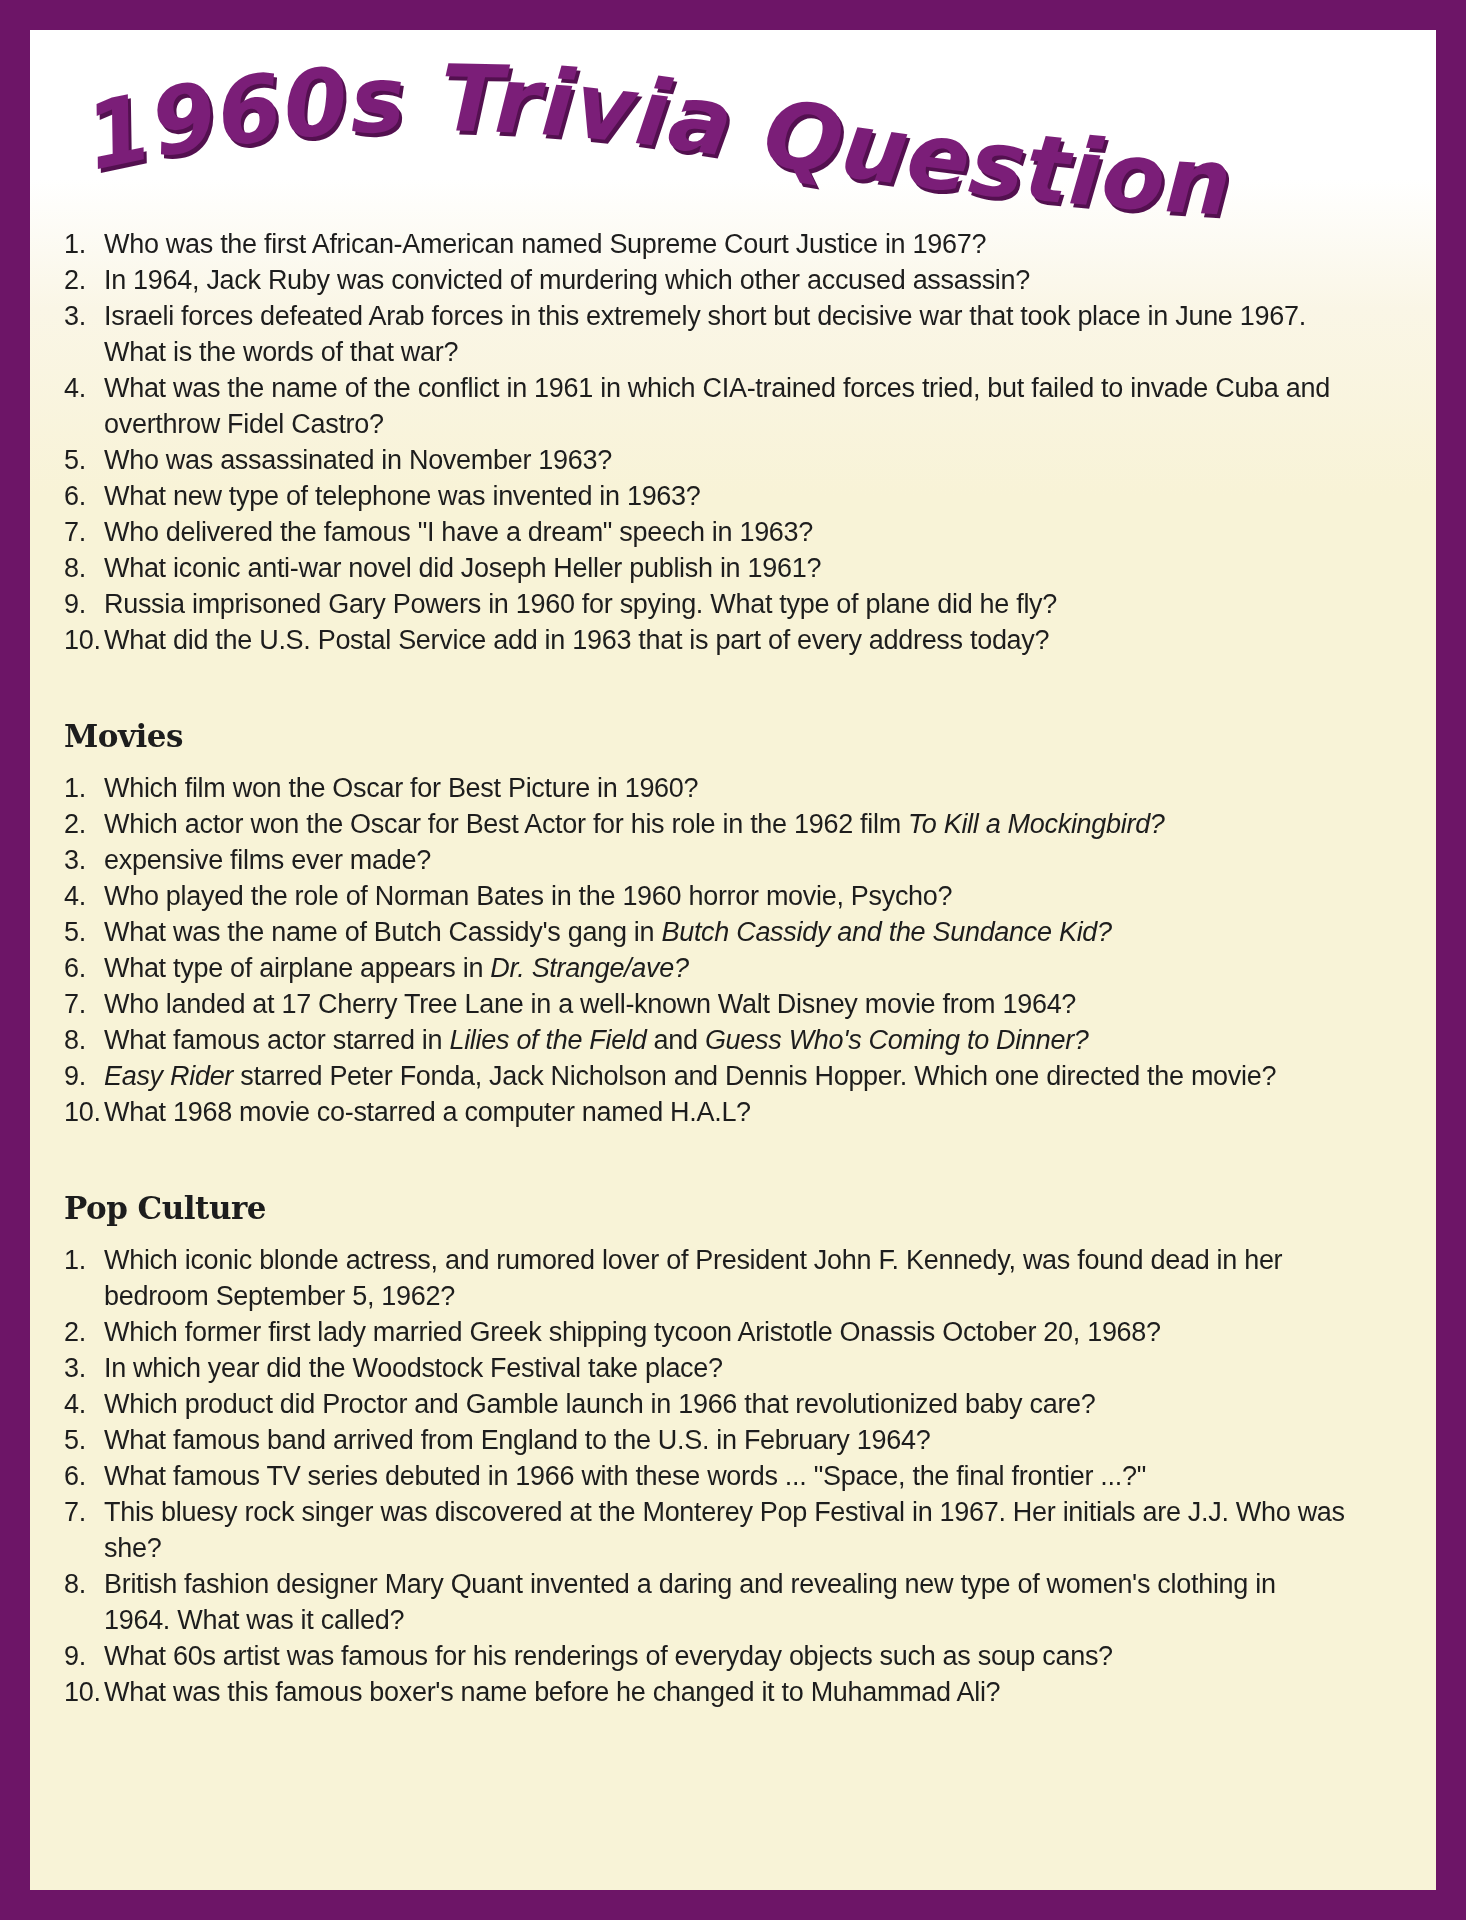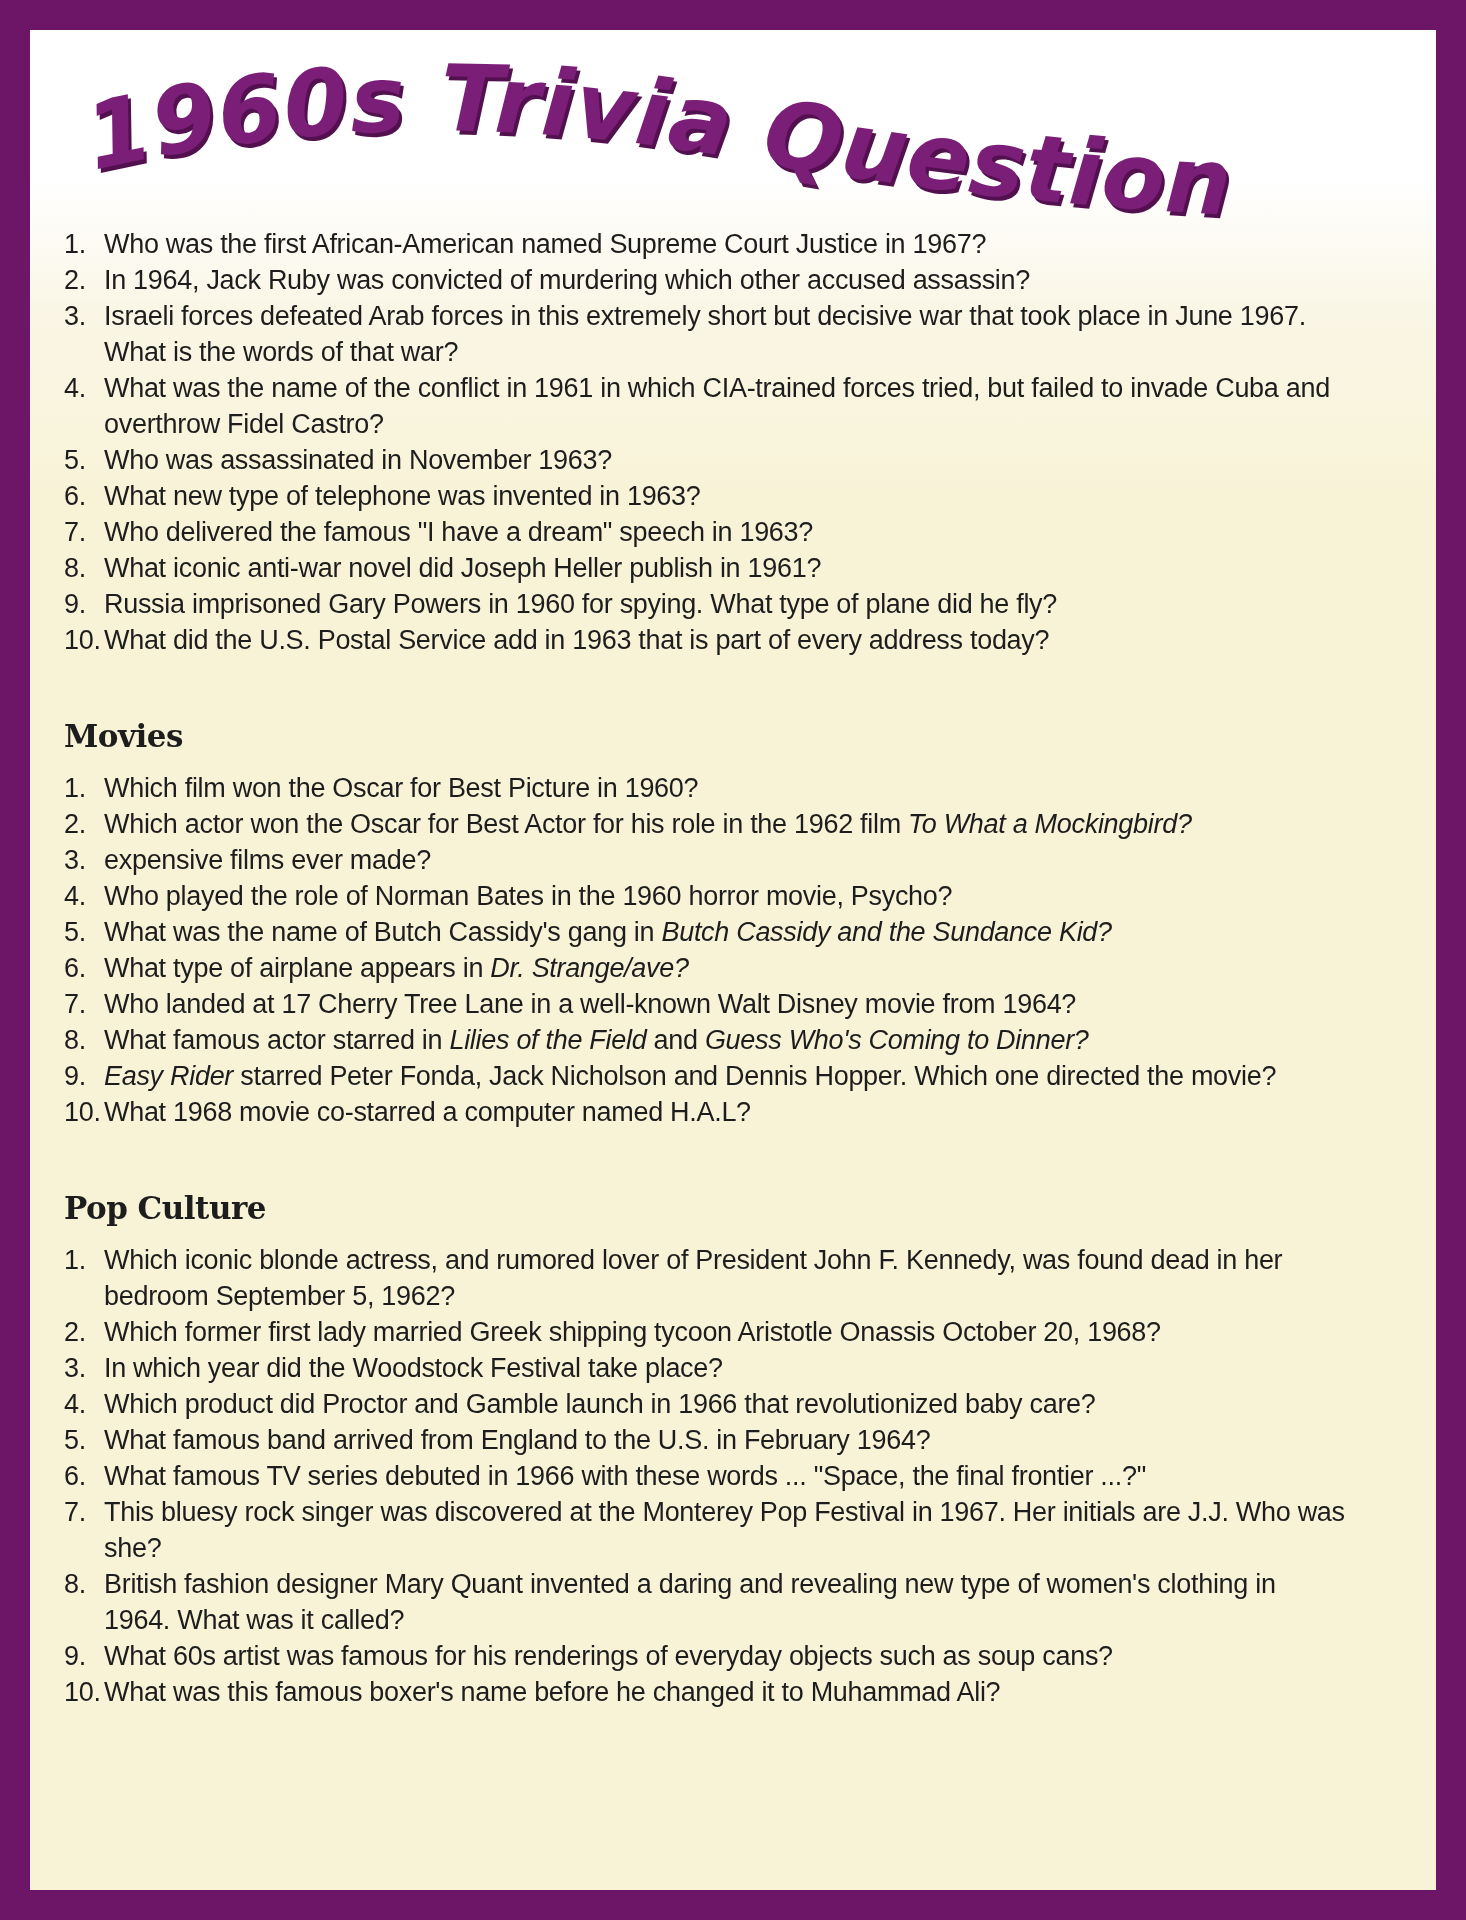--- a/index.html
+++ b/index.html
@@ -159,21 +159,21 @@
     <ol class="q-list">
             <li class="q-item">
               <span class="q-num">1.</span>
               <span class="q-text">
                 <span class="q-line"><span>Which film won the Oscar for Best Picture in 1960?</span></span>
               </span>
             </li>
             <li class="q-item">
               <span class="q-num">2.</span>
               <span class="q-text">
-                <span class="q-line"><span>Which actor won the Oscar for Best Actor for his role in the 1962 film </span><em>To What a Mockingbird?</em></span>
+                <span class="q-line"><span>Which actor won the Oscar for Best Actor for his role in the 1962 film </span><em>To Kill a Mockingbird?</em></span>
               </span>
             </li>
             <li class="q-item">
               <span class="q-num">3.</span>
               <span class="q-text">
                 <span class="q-line"><span>expensive films ever made?</span></span>
               </span>
             </li>
             <li class="q-item">
               <span class="q-num">4.</span>

